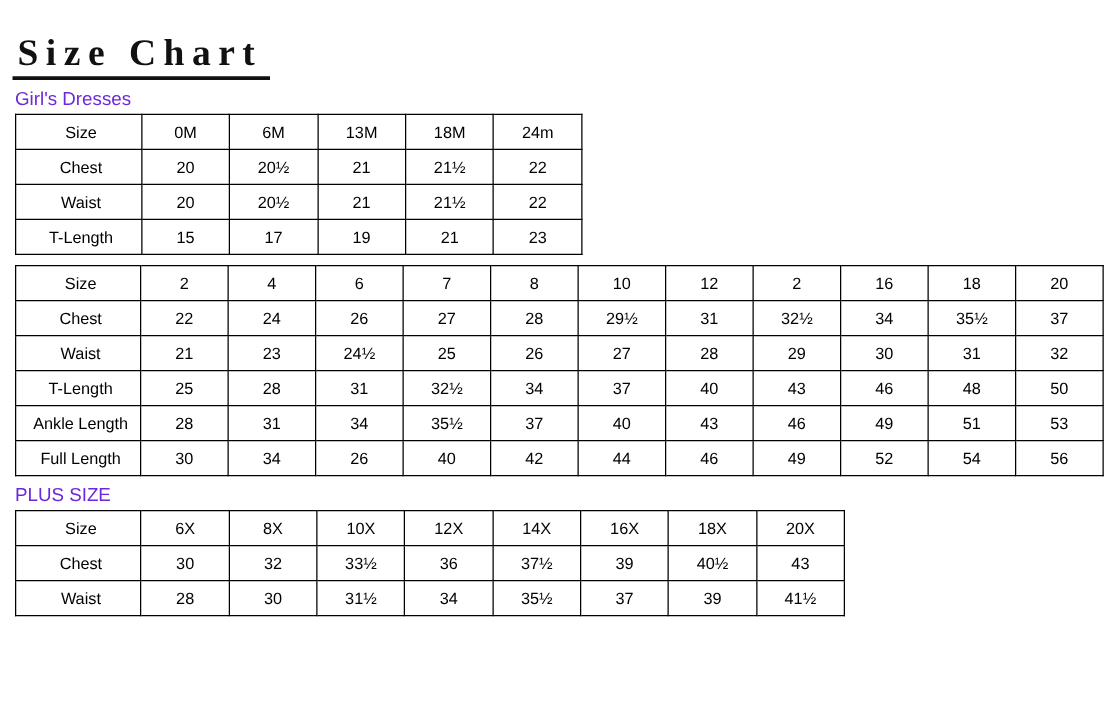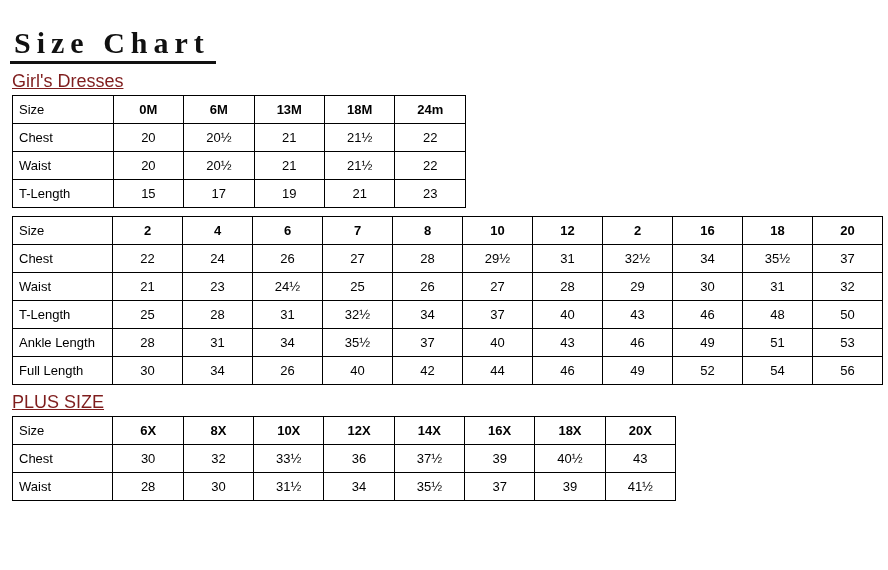--- a/index.html
+++ b/index.html
@@ -30,44 +30,43 @@
     display: inline-block;
     border-bottom: 3px solid #111111;
     margin-left: 10px;
     margin-top: 8px;
     padding-left: 4px;
     padding-right: 6px;
     padding-bottom: 2px;
     line-height: 1.1;
   }
   .section-label {
-    font-size: 18px;
-    color: #7f1d1d;
+    font-size: 15px;
+    color: #6d28d9;
     margin: 7px 0 3px 12px;
-    text-decoration: underline;
   }
   table {
     border-collapse: collapse;
     margin-left: 12px;
     table-layout: fixed;
   }
   table td, table th {
     border: 1px solid #000000;
     height: 27px;
     font-size: 13px;
     text-align: center;
     vertical-align: middle;
     padding: 0 2px;
     background: #ffffff;
   }
   table th {
-    font-weight: bold;
+    font-weight: normal;
   }
   td.rowhdr, th.rowhdr {
-    text-align: left;
+    text-align: center;
     padding-left: 6px;
     font-weight: normal;
   }
   th.rowhdr {
     font-weight: normal;
   }
   
   #tbl-girls-dresses { width: 454px; }
   #tbl-girls-dresses col.c0 { width: 100px; }
   #tbl-girls-dresses col.cd { width: 70px; }

